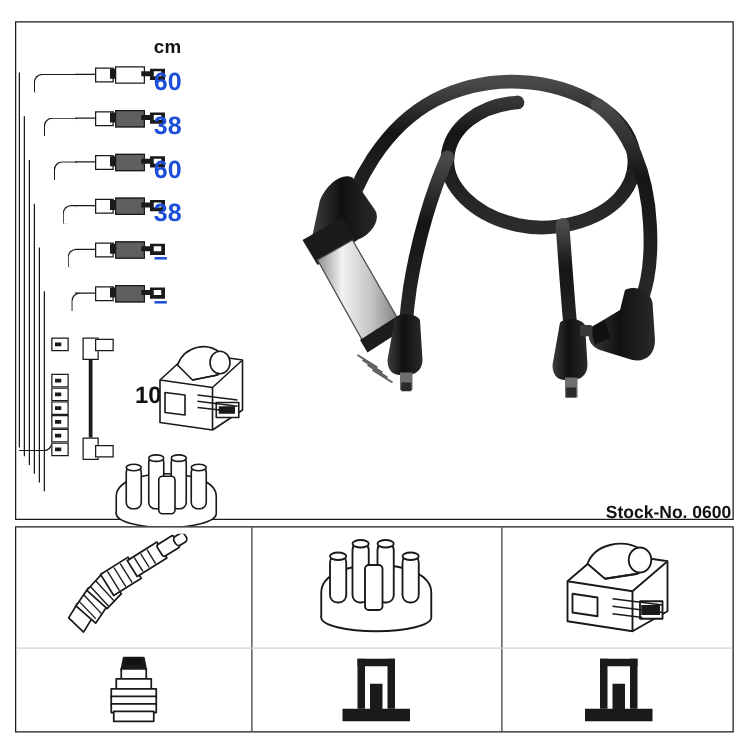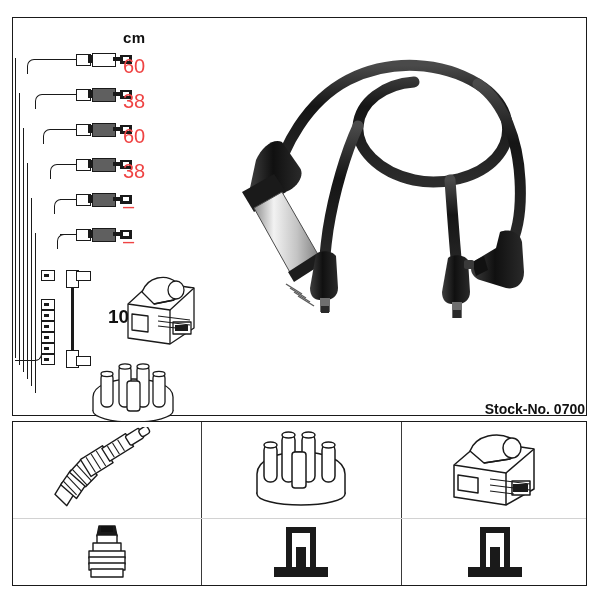--- a/index.html
+++ b/index.html
@@ -9,21 +9,21 @@
 
   
   .top-panel{position:absolute;left:12px;top:17px;width:575px;height:399px;
              border:1.5px solid #1a1a1a;box-sizing:border-box;background:#fff;}
 
   
   .meas{position:absolute;left:0px;top:0px;width:200px;height:240px;}
   .cm-head{position:absolute;left:110px;top:11px;font-size:15px;font-weight:bold;
            letter-spacing:.3px;color:#111;}
   .mrow{position:absolute;left:0;width:200px;height:26px;}
-  .mval{position:absolute;left:110px;top:2px;font-size:20px;font-weight:normal;color:#ef4444;}
+  .mval{position:absolute;left:110px;top:2px;font-size:20px;font-weight:bold;color:#1d4ed8;}
   .mval.dash{font-size:20px;letter-spacing:0;}
 
   
   .wire-bend{position:absolute;border-left:1.4px solid #1a1a1a;border-top:1.4px solid #1a1a1a;
              border-top-left-radius:7px;}
   .lead{position:absolute;height:0;border-top:1.4px solid #1a1a1a;}
   .boot{position:absolute;background:#1a1a1a;}
   .boot-l{position:absolute;background:#fff;border:1.4px solid #1a1a1a;}
   .body-g{position:absolute;background:#5f5f5f;border:1.3px solid #1a1a1a;}
   .body-w{position:absolute;background:#fff;border:1.3px solid #1a1a1a;}
@@ -278,21 +278,21 @@
 
         <g>
           <path d="M272 192 C280 188 292 192 294 202 L296 232 C296 244 288 250 278 248
                    L252 240 C242 236 240 226 248 220 L268 208 Z" fill="url(#gboot)"></path>
           <path d="M244 222 L256 216 L260 230 L248 236 Z" fill="#111"></path>
           <rect x="236" y="220" width="10" height="9" rx="2" fill="#3a3a3a"></rect>
         </g>
       </svg>
     </div>
 
-    <div class="subtitle">Stock-No. 0700</div>
+    <div class="subtitle">Stock-No. 0600</div>
   </div>
 
   <div class="grid">
     <div class="vdiv" style="left:188px"></div>
     <div class="vdiv" style="left:388px"></div>
     <div class="hdiv" style="top:96px"></div>
 
     <div class="cell" style="left:0;top:0;width:188px;height:96px;">
       <svg width="130" height="86" viewBox="0 0 130 86">
         <g transform="rotate(-32 65 43)" fill="#fff" stroke="#1a1a1a" stroke-width="1.4" stroke-linejoin="round">

